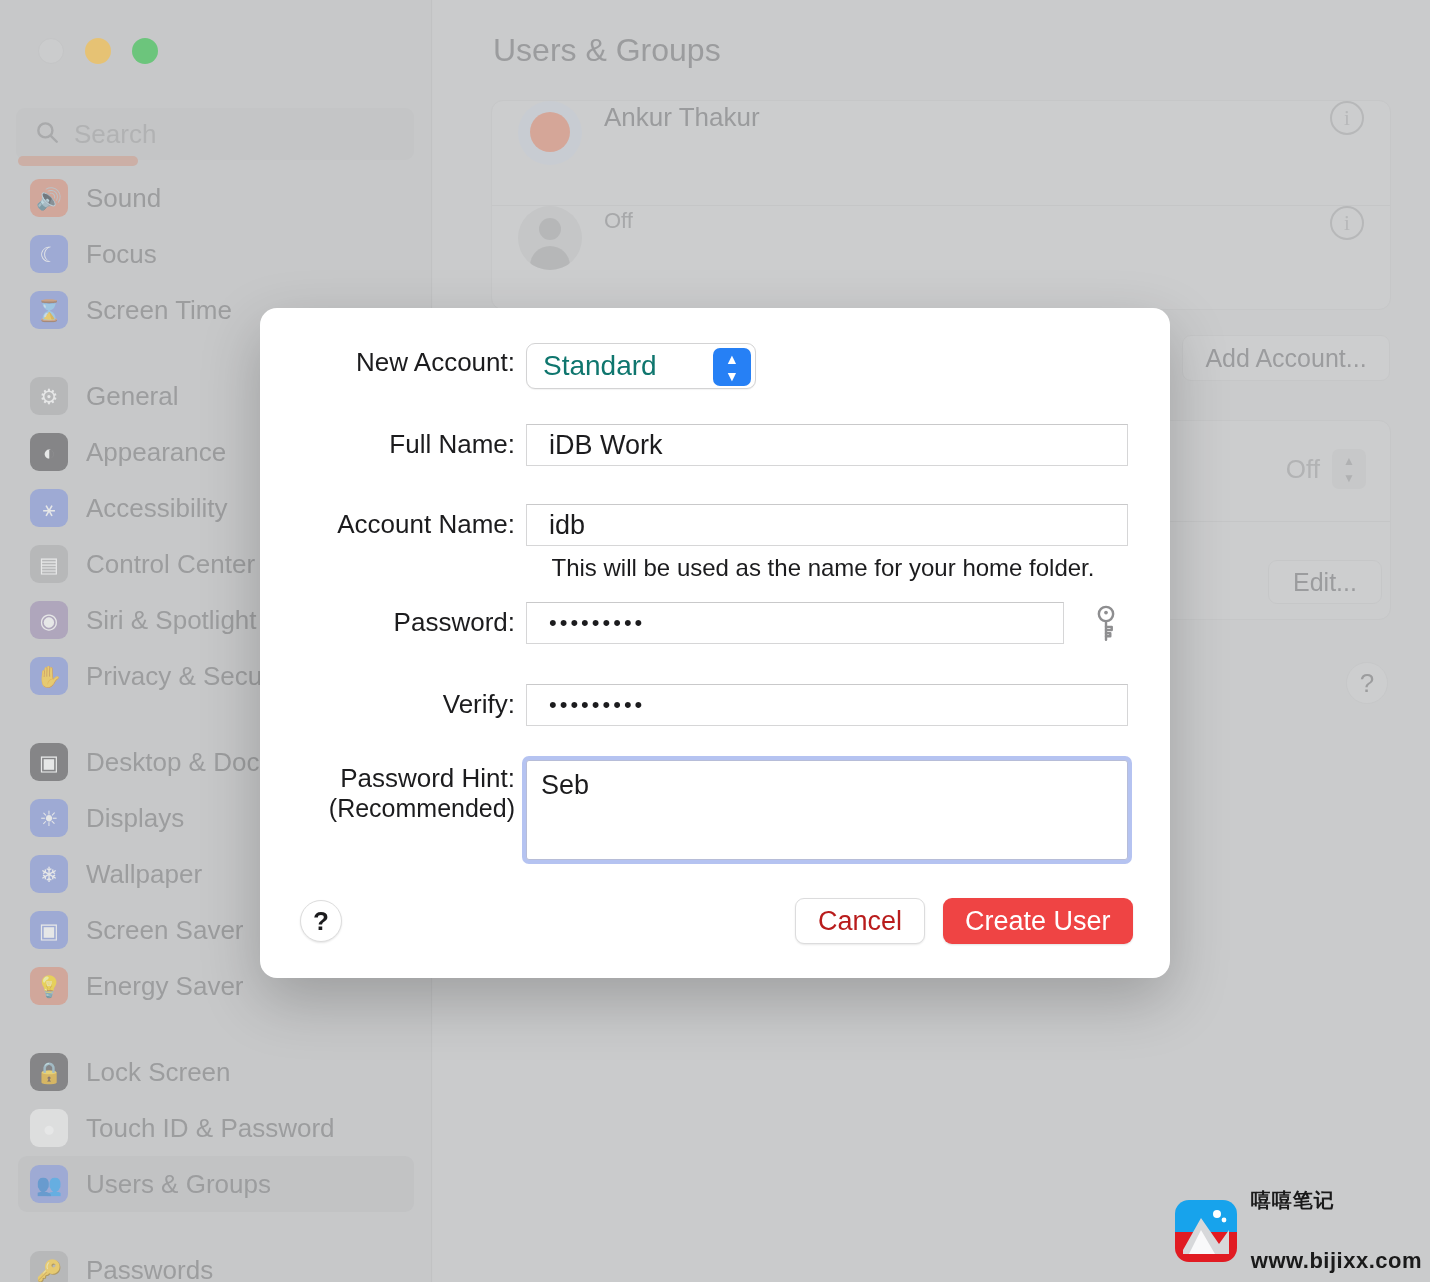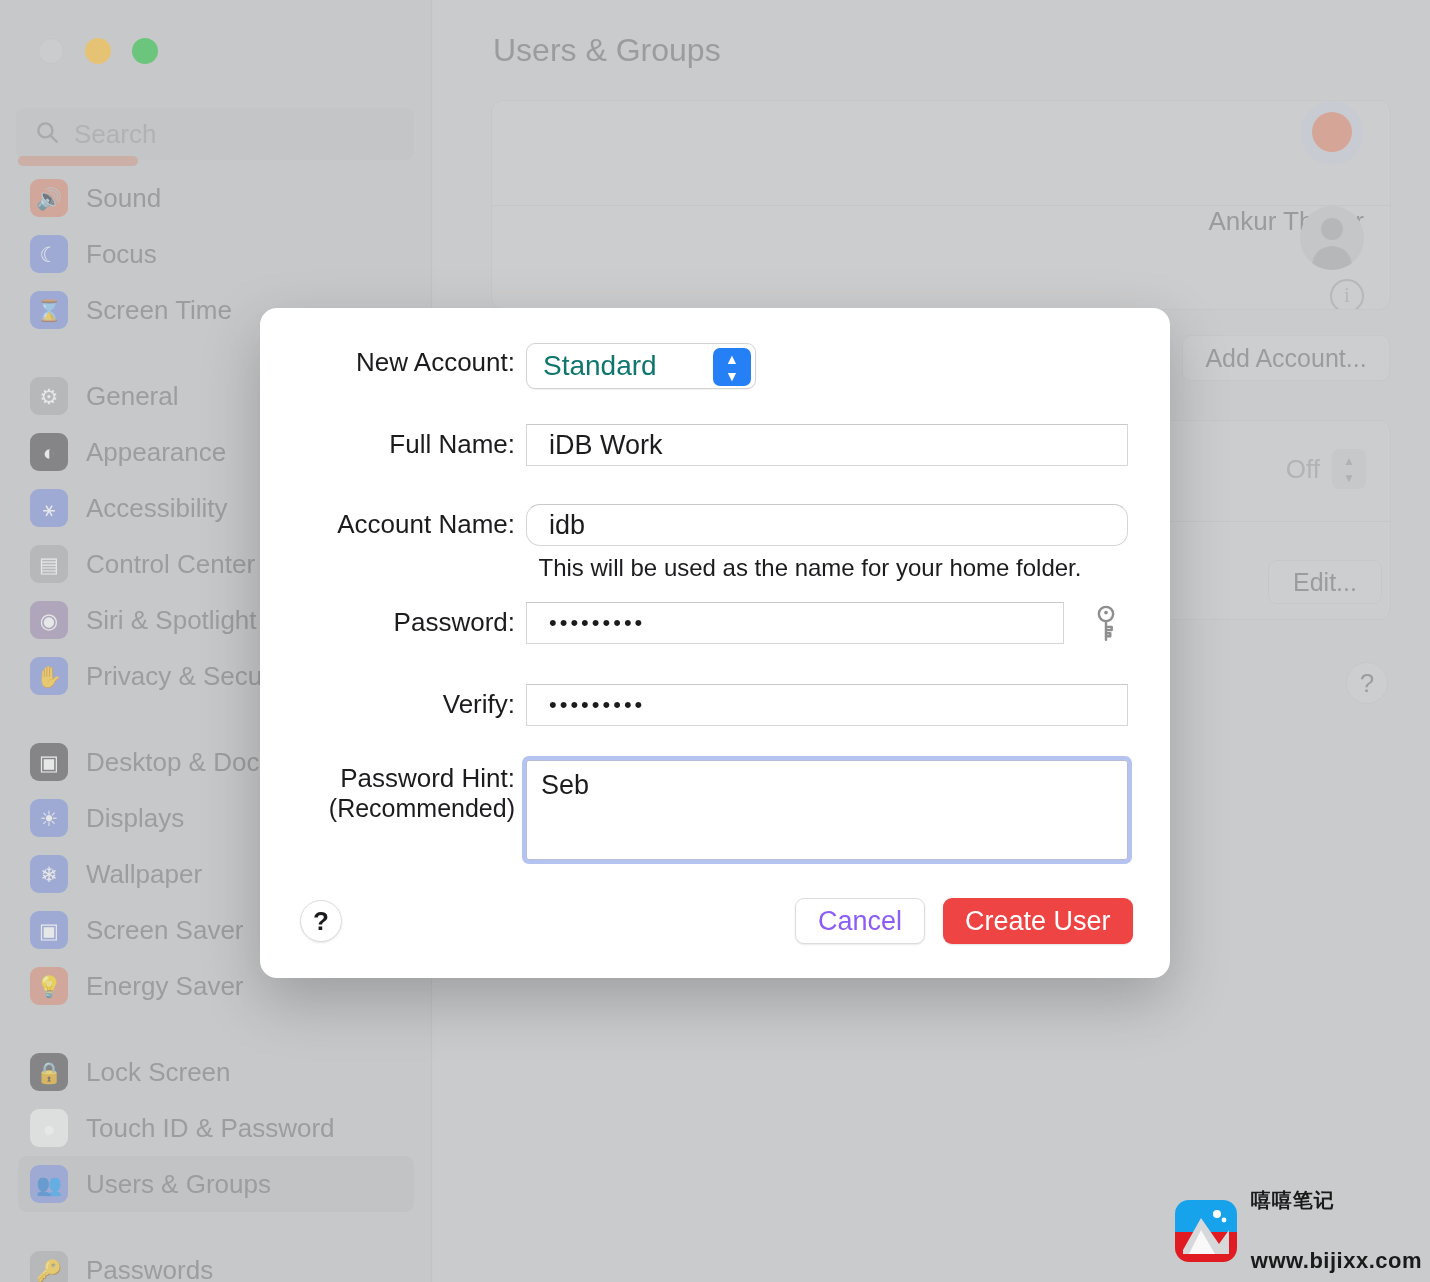--- a/index.html
+++ b/index.html
@@ -125,25 +125,24 @@
     position: absolute;
     left: 58px; top: 100px;
     width: 900px;
     background: #cfd0d1;
     border: 1px solid #c4c5c6;
     border-radius: 12px;
     overflow: hidden;
   }
   .user-row {
     display: flex;
-    align-items: flex-end;
+    align-items: flex-start;
     height: 104px;
     padding: 0 26px;
-    gap: 40px;
-    flex-direction: column;
+    gap: 22px;
   }
   .user-row + .user-row { border-top: 1px solid #c3c4c5; }
   .avatar {
     width: 64px; height: 64px;
     border-radius: 50%;
     flex: none;
     position: relative;
     overflow: hidden;
   }
   .avatar.memoji { background: #c8cfd9; }
@@ -303,29 +302,29 @@
     border: 1px solid #d6d6d7;
     border-top-color: #c9c9ca;
     display: flex;
     align-items: center;
     padding-left: 22px;
     font-size: 27px;
     color: #1c1c1e;
     height: 42px;
   }
   #field-fullname { left: 266px; top: 116px; width: 602px; }
-  #field-account  { left: 266px; top: 196px; width: 602px; border-radius: 14px; }
+  #field-account  { left: 266px; top: 196px; width: 602px; }
   #field-password { left: 266px; top: 294px; width: 538px; }
   #field-verify   { left: 266px; top: 376px; width: 602px; }
 
   .dots { letter-spacing: 3px; font-size: 22px; }
 
   .helper-text {
     position: absolute;
-    left: 249px; top: 246px;
+    left: 262px; top: 246px;
     width: 602px;
     text-align: center;
     font-size: 24px;
     color: #1c1c1e;
   }
 
   .key-icon {
     position: absolute;
     left: 828px; top: 296px;
     width: 36px; height: 40px;
@@ -366,21 +365,21 @@
     font-size: 27px;
     display: flex; align-items: center; justify-content: center;
     padding: 0 22px;
   }
   #cancel-btn {
     left: 535px; top: 590px;
     min-width: 126px;
     background: #fff;
     border: 1px solid #dcdcdd;
     box-shadow: 0 1px 2px rgba(0,0,0,0.09);
-    color: #8b5cf6;
+    color: #b91c1c;
   }
   #create-btn {
     left: 683px; top: 590px;
     min-width: 188px;
     background: #ef4444;
     color: #ffffff;
     box-shadow: 0 1px 2px rgba(0,0,0,0.12);
   }
 
   

